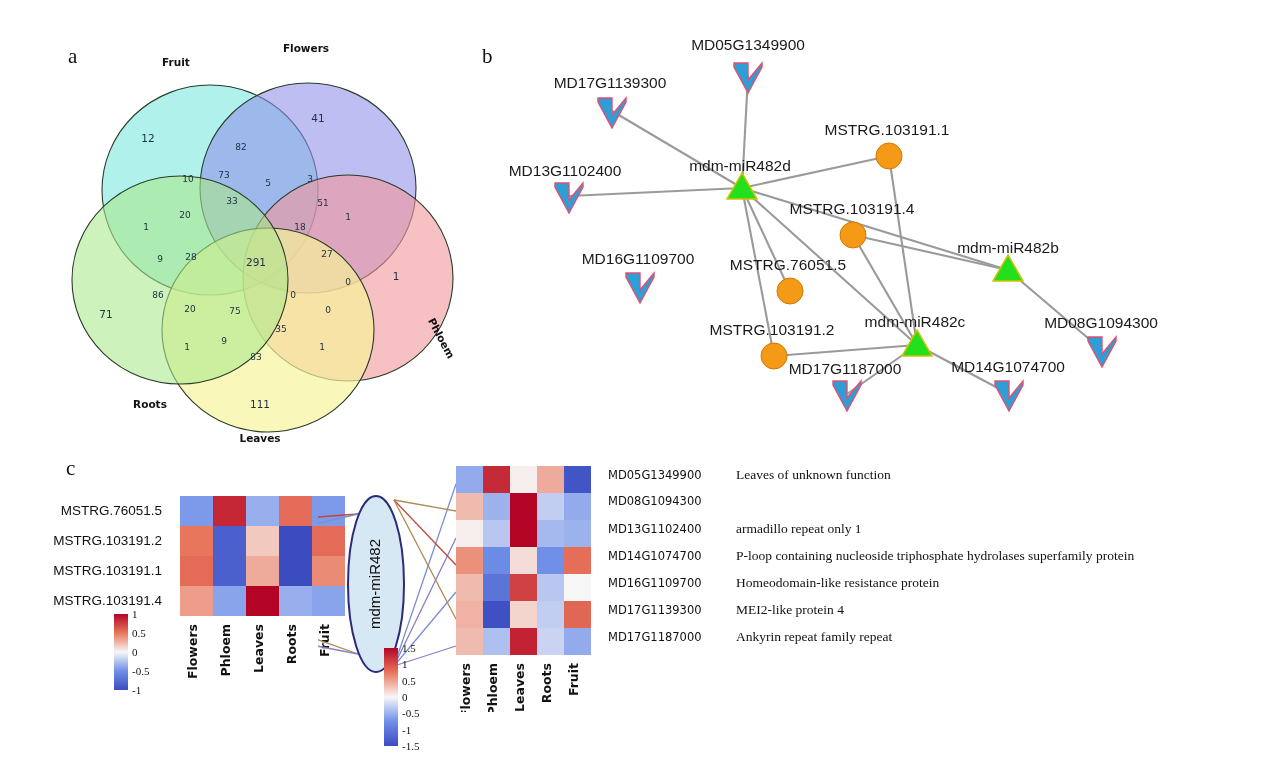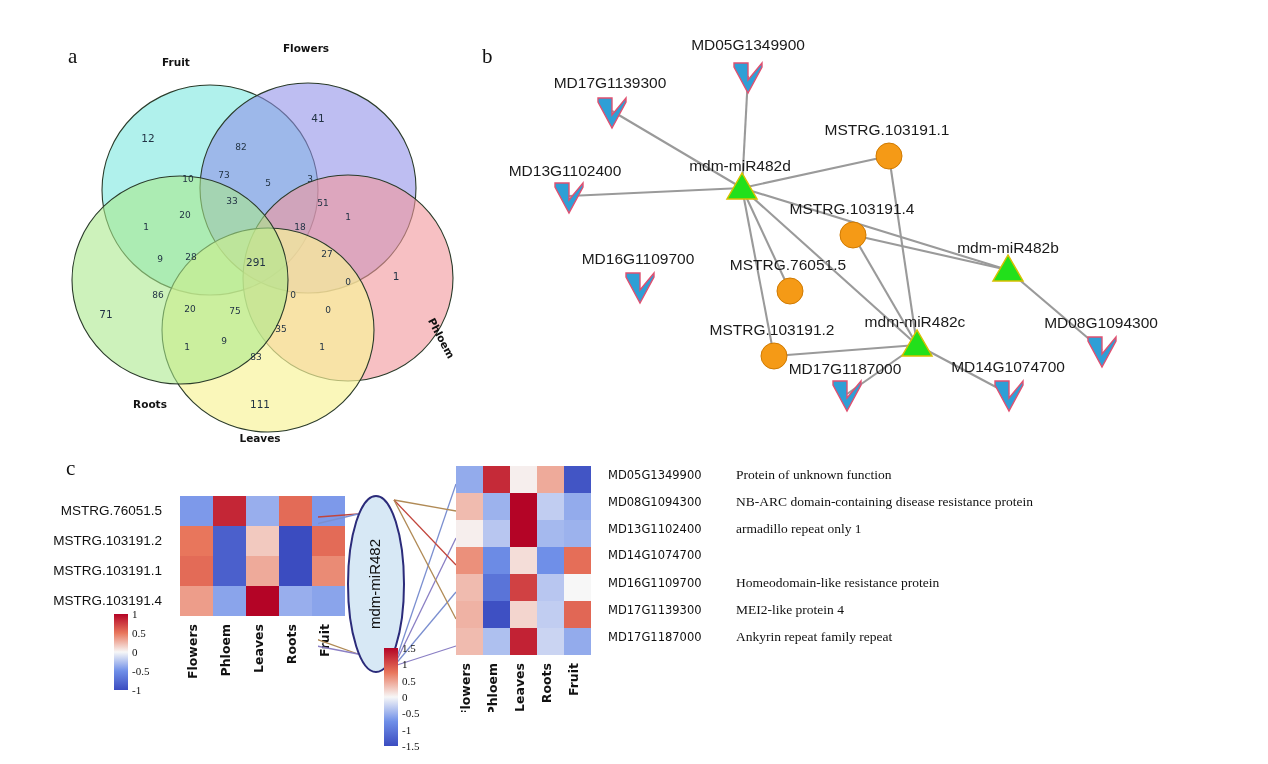--- a/index.html
+++ b/index.html
@@ -280,32 +280,32 @@
         <text x="24" y="57" class="cb-tick">0</text>
         <text x="24" y="73.33333333333333" class="cb-tick">-0.5</text>
         <text x="24" y="89.66666666666666" class="cb-tick">-1</text>
         <text x="24" y="106" class="cb-tick">-1.5</text>
       </g>
   </svg>
 
   <div id="gene-list" style="position:absolute;left:608px;top:10px;width:650px;">
       <div style="position: absolute; left: 0px; top: 5px; display: flex; align-items: center; gap: 10px;">
         <span class="gene-id" style="width: 118px;">MD05G1349900</span>
-        <span class="gene-desc">Protein of unknown function</span>
+        <span class="gene-desc">Leaves of unknown function</span>
       </div>
       <div style="position: absolute; left: 0px; top: 32px; display: flex; align-items: center; gap: 10px;">
         <span class="gene-id" style="width: 118px;">MD08G1094300</span>
-        <span class="gene-desc">NB-ARC domain-containing disease resistance protein</span>
       </div>
       <div style="position: absolute; left: 0px; top: 59px; display: flex; align-items: center; gap: 10px;">
         <span class="gene-id" style="width: 118px;">MD13G1102400</span>
         <span class="gene-desc">armadillo repeat only 1</span>
       </div>
       <div style="position: absolute; left: 0px; top: 86px; display: flex; align-items: center; gap: 10px;">
         <span class="gene-id" style="width: 118px;">MD14G1074700</span>
+        <span class="gene-desc">P-loop containing nucleoside triphosphate hydrolases superfamily protein</span>
       </div>
       <div style="position: absolute; left: 0px; top: 113px; display: flex; align-items: center; gap: 10px;">
         <span class="gene-id" style="width: 118px;">MD16G1109700</span>
         <span class="gene-desc">Homeodomain-like resistance protein</span>
       </div>
       <div style="position: absolute; left: 0px; top: 140px; display: flex; align-items: center; gap: 10px;">
         <span class="gene-id" style="width: 118px;">MD17G1139300</span>
         <span class="gene-desc">MEI2-like protein 4</span>
       </div>
       <div style="position: absolute; left: 0px; top: 167px; display: flex; align-items: center; gap: 10px;">

